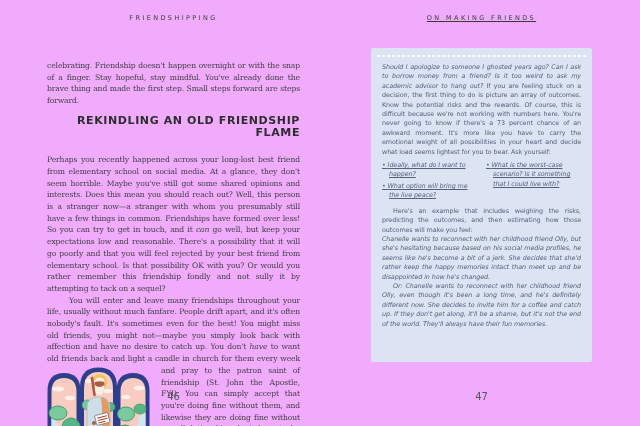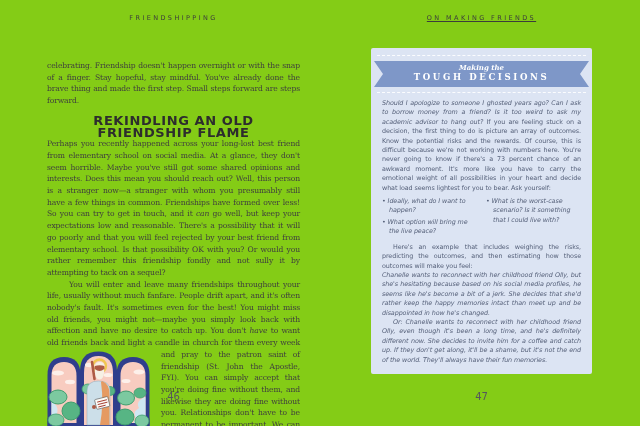--- a/index.html
+++ b/index.html
@@ -1,19 +1,19 @@
 <!DOCTYPE html>
 <html lang="en"><head>
 <meta charset="utf-8">
 <style>
   * { margin:0; padding:0; box-sizing:border-box; }
   html,body { width:640px; height:426px; background:#ffffff; overflow:hidden; }
   body { font-family:"DejaVu Serif", serif; -webkit-hyphens:auto; hyphens:auto; }
 
-  .spread { position:relative; width:640px; height:426px; background:#84cc16; }
+  .spread { position:relative; width:640px; height:426px; background:#f0abfc; }
 
   
   .running-head {
     position:absolute; top:14px; text-align:center;
     font-family:"DejaVu Sans", sans-serif; font-size:6.5px; letter-spacing:2.4px;
     color:#3c3c3c; white-space:nowrap;
   }
   .running-head.left { left:47px; width:253px; }
   .running-head.right { left:371px; width:221px;text-decoration:underline; }
   .folio {
@@ -26,22 +26,22 @@
   
   .left-body {
     position:absolute; left:47px; top:60px; width:253px;
     font-size:7.6px; line-height:11.7px; letter-spacing:-0.1px;
     color:#3f3e3e; text-align:justify;
   }
   .left-body p { margin:0; }
   .left-body p.indent { text-indent:22px; }
   .section-heading {
     font-family:"DejaVu Sans", sans-serif; font-weight:bold;
-    font-size:13px; letter-spacing:0.6px; color:#2d2d2d;
-    margin:8px 0 0 0; text-align:center;
+    font-size:11px; letter-spacing:0.6px; color:#2d2d2d;
+    margin:8px 0 16px 0; text-align:right;
   }
   em { font-style:italic; }
 
   .illo-float {
     float:left; width:103px; height:80px;
     margin:2px 11px 1px 0; display:block;
   }
   .illo-float svg { display:block; width:103px; height:80px; }
 
   
@@ -64,21 +64,21 @@
     font-size:8.6px; letter-spacing:2.6px; line-height:11px; white-space:nowrap;
   }
   .box-body {
     margin-top:6px; padding:0 11px;
     font-family:"DejaVu Sans", sans-serif;
     font-size:6.4px; line-height:9.4px; letter-spacing:-0.1px;
     color:#56617a; text-align:justify;
   }
   .box-body p { margin:0; }
   .box-body p.indent { text-indent:11px; }
-  .bullets { display:flex; gap:9px; margin:4px 0 4px 0; }
+  .bullets { display:flex; gap:9px; margin:4px 0 4px 0;text-decoration:underline; }
   .bullets ul { list-style:none; flex:1 1 50%; }
   .bullets li { padding-left:7px; text-indent:-7px; margin-bottom:2px; text-align:left; }
   .bullets li::before { content:"• "; font-style:normal; }
 </style>
 </head>
 <body>
 
 <div class="spread">
 
   <div>
@@ -142,24 +142,20 @@
 
     <div class="folio left">46</div>
   </div>
 
   <div>
     <div class="running-head right">ON MAKING FRIENDS</div>
 
     <div class="callout-box">
       <div class="dashed-line"></div>
 
-      <div class="ribbon">
-        <div class="ribbon-script">Making the</div>
-        <div class="ribbon-title">TOUGH DECISIONS</div>
-      </div>
 
       <div class="dashed-line"></div>
 
       <div class="box-body">
         <p><em>Should I apologize to someone I ghosted years ago? Can I ask to borrow money from a friend? Is it too weird to ask my academic advisor to hang out?</em><span> If you are feeling stuck on a decision, the first thing to do is picture an array of outcomes. Know the potential risks and the rewards. Of course, this is difficult because we're not working with numbers here. You're never going to know if there's a 73 percent chance of an awkward moment. It's more like you have to carry the emotional weight of all possibilities in your heart and decide what load seems lightest for you to bear. Ask yourself:</span></p>
 
         <div class="bullets">
           <ul>
             <li><em>Ideally, what do I want to happen?</em></li>
             <li><em>What option will bring me the live peace?</em></li>

